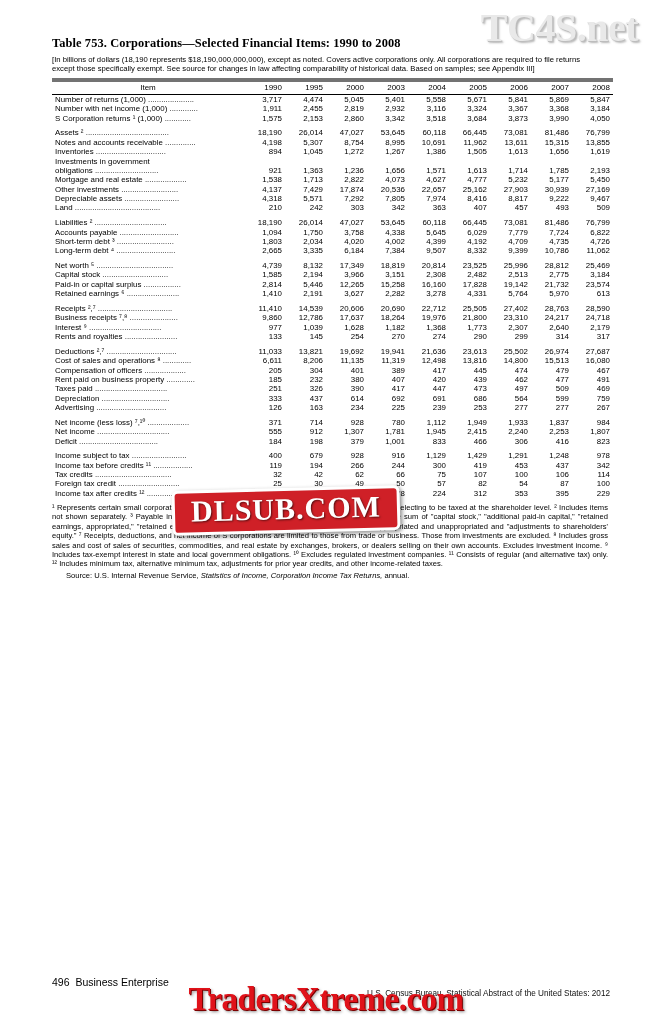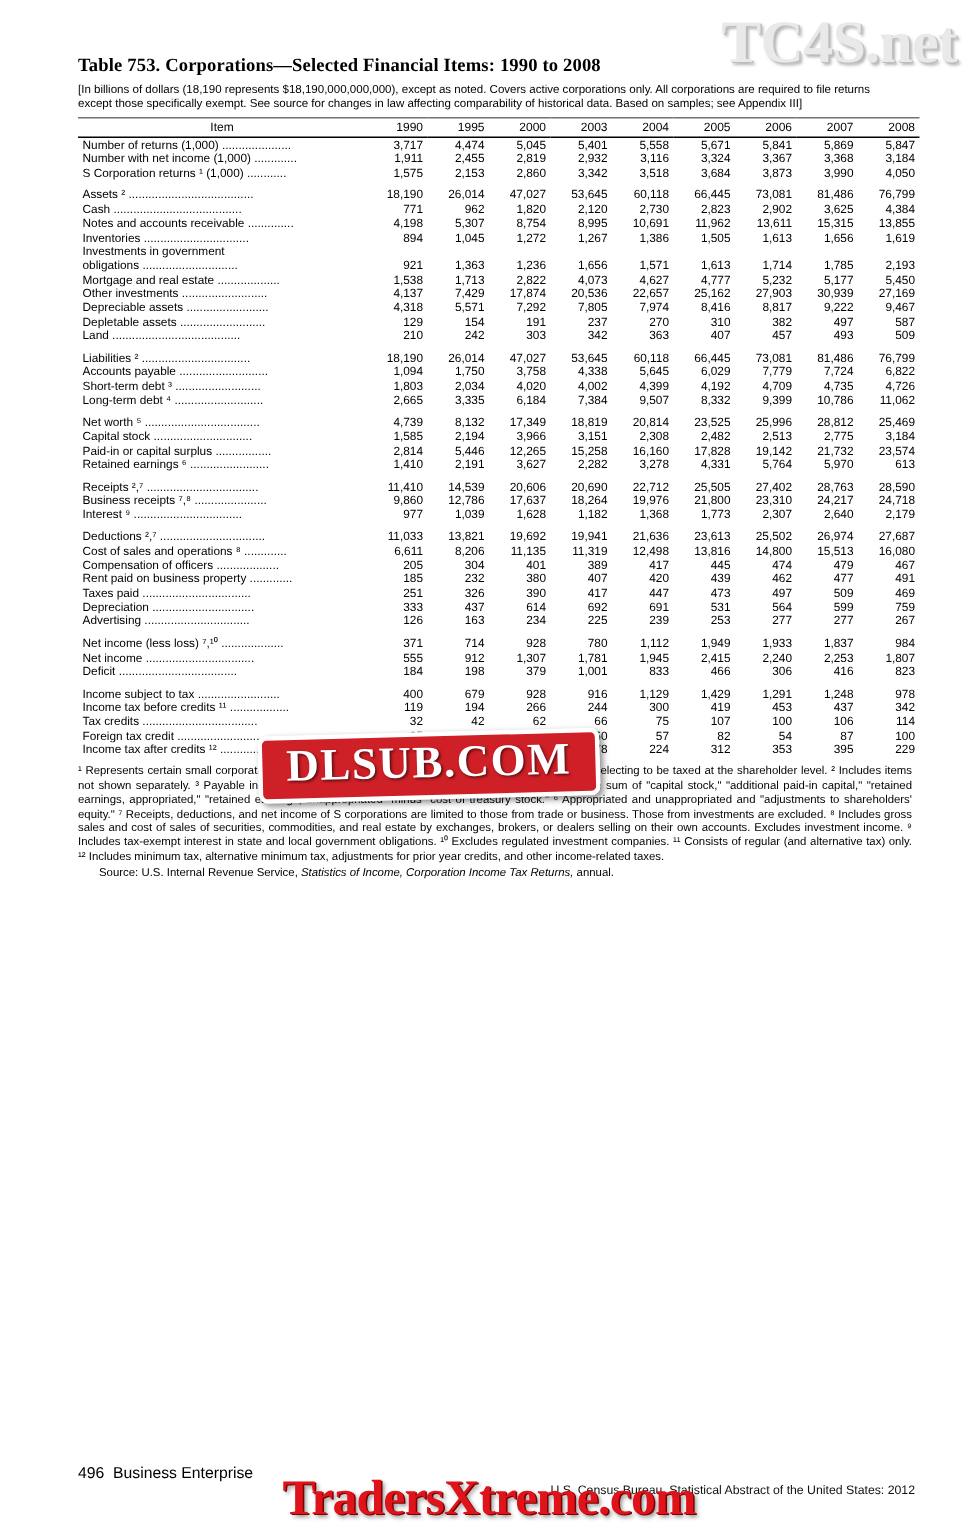--- a/index.html
+++ b/index.html
@@ -91,21 +91,21 @@
     font-family: "Liberation Sans", sans-serif;
     font-size: 7.9px;
     width: 560px;
     table-layout: fixed;
   }
   table.data th {
     font-weight: normal;
     font-size: 8px;
     padding: 1px 3px 2px 3px;
     border-bottom: 1px solid #000;
-    border-top: 1px solid #737373;
+    border-top: 4px solid #737373;
     text-align: right;
     vertical-align: bottom;
   }
   table.data th.item-head {
     text-align: center;
   }
   table.data td {
     padding: 0.2px 3px;
     vertical-align: top;
     line-height: 1.14;
@@ -246,32 +246,20 @@
             <td class="num">26,014</td>
             <td class="num">47,027</td>
             <td class="num">53,645</td>
             <td class="num">60,118</td>
             <td class="num">66,445</td>
             <td class="num">73,081</td>
             <td class="num">81,486</td>
             <td class="num">76,799</td>
           </tr>
           <tr>
-            <td class="lbl ind1">Cash .......................................</td>
-            <td class="num">771</td>
-            <td class="num">962</td>
-            <td class="num">1,820</td>
-            <td class="num">2,120</td>
-            <td class="num">2,730</td>
-            <td class="num">2,823</td>
-            <td class="num">2,902</td>
-            <td class="num">3,625</td>
-            <td class="num">4,384</td>
-          </tr>
-          <tr>
             <td class="lbl ind1">Notes and accounts receivable ..............</td>
             <td class="num">4,198</td>
             <td class="num">5,307</td>
             <td class="num">8,754</td>
             <td class="num">8,995</td>
             <td class="num">10,691</td>
             <td class="num">11,962</td>
             <td class="num">13,611</td>
             <td class="num">15,315</td>
             <td class="num">13,855</td>
@@ -342,32 +330,20 @@
             <td class="num">5,571</td>
             <td class="num">7,292</td>
             <td class="num">7,805</td>
             <td class="num">7,974</td>
             <td class="num">8,416</td>
             <td class="num">8,817</td>
             <td class="num">9,222</td>
             <td class="num">9,467</td>
           </tr>
           <tr>
-            <td class="lbl ind1">Depletable assets ..........................</td>
-            <td class="num">129</td>
-            <td class="num">154</td>
-            <td class="num">191</td>
-            <td class="num">237</td>
-            <td class="num">270</td>
-            <td class="num">310</td>
-            <td class="num">382</td>
-            <td class="num">497</td>
-            <td class="num">587</td>
-          </tr>
-          <tr>
             <td class="lbl ind1">Land .......................................</td>
             <td class="num">210</td>
             <td class="num">242</td>
             <td class="num">303</td>
             <td class="num">342</td>
             <td class="num">363</td>
             <td class="num">407</td>
             <td class="num">457</td>
             <td class="num">493</td>
             <td class="num">509</td>
@@ -506,20 +482,32 @@
             <td class="num">977</td>
             <td class="num">1,039</td>
             <td class="num">1,628</td>
             <td class="num">1,182</td>
             <td class="num">1,368</td>
             <td class="num">1,773</td>
             <td class="num">2,307</td>
             <td class="num">2,640</td>
             <td class="num">2,179</td>
           </tr>
+          <tr>
+            <td class="lbl ind1">Rents and royalties ........................</td>
+            <td class="num">133</td>
+            <td class="num">145</td>
+            <td class="num">254</td>
+            <td class="num">270</td>
+            <td class="num">274</td>
+            <td class="num">290</td>
+            <td class="num">299</td>
+            <td class="num">314</td>
+            <td class="num">317</td>
+          </tr>
           <tr class="blank">
             <td colspan="10"></td>
           </tr>
           <tr>
             <td class="lbl ind0">Deductions ²,⁷ ................................</td>
             <td class="num">11,033</td>
             <td class="num">13,821</td>
             <td class="num">19,692</td>
             <td class="num">19,941</td>
             <td class="num">21,636</td>
@@ -576,21 +564,21 @@
             <td class="num">509</td>
             <td class="num">469</td>
           </tr>
           <tr>
             <td class="lbl ind1">Depreciation ...............................</td>
             <td class="num">333</td>
             <td class="num">437</td>
             <td class="num">614</td>
             <td class="num">692</td>
             <td class="num">691</td>
-            <td class="num">531</td>
+            <td class="num">686</td>
             <td class="num">564</td>
             <td class="num">599</td>
             <td class="num">759</td>
           </tr>
           <tr>
             <td class="lbl ind1">Advertising ................................</td>
             <td class="num">126</td>
             <td class="num">163</td>
             <td class="num">234</td>
             <td class="num">225</td>

